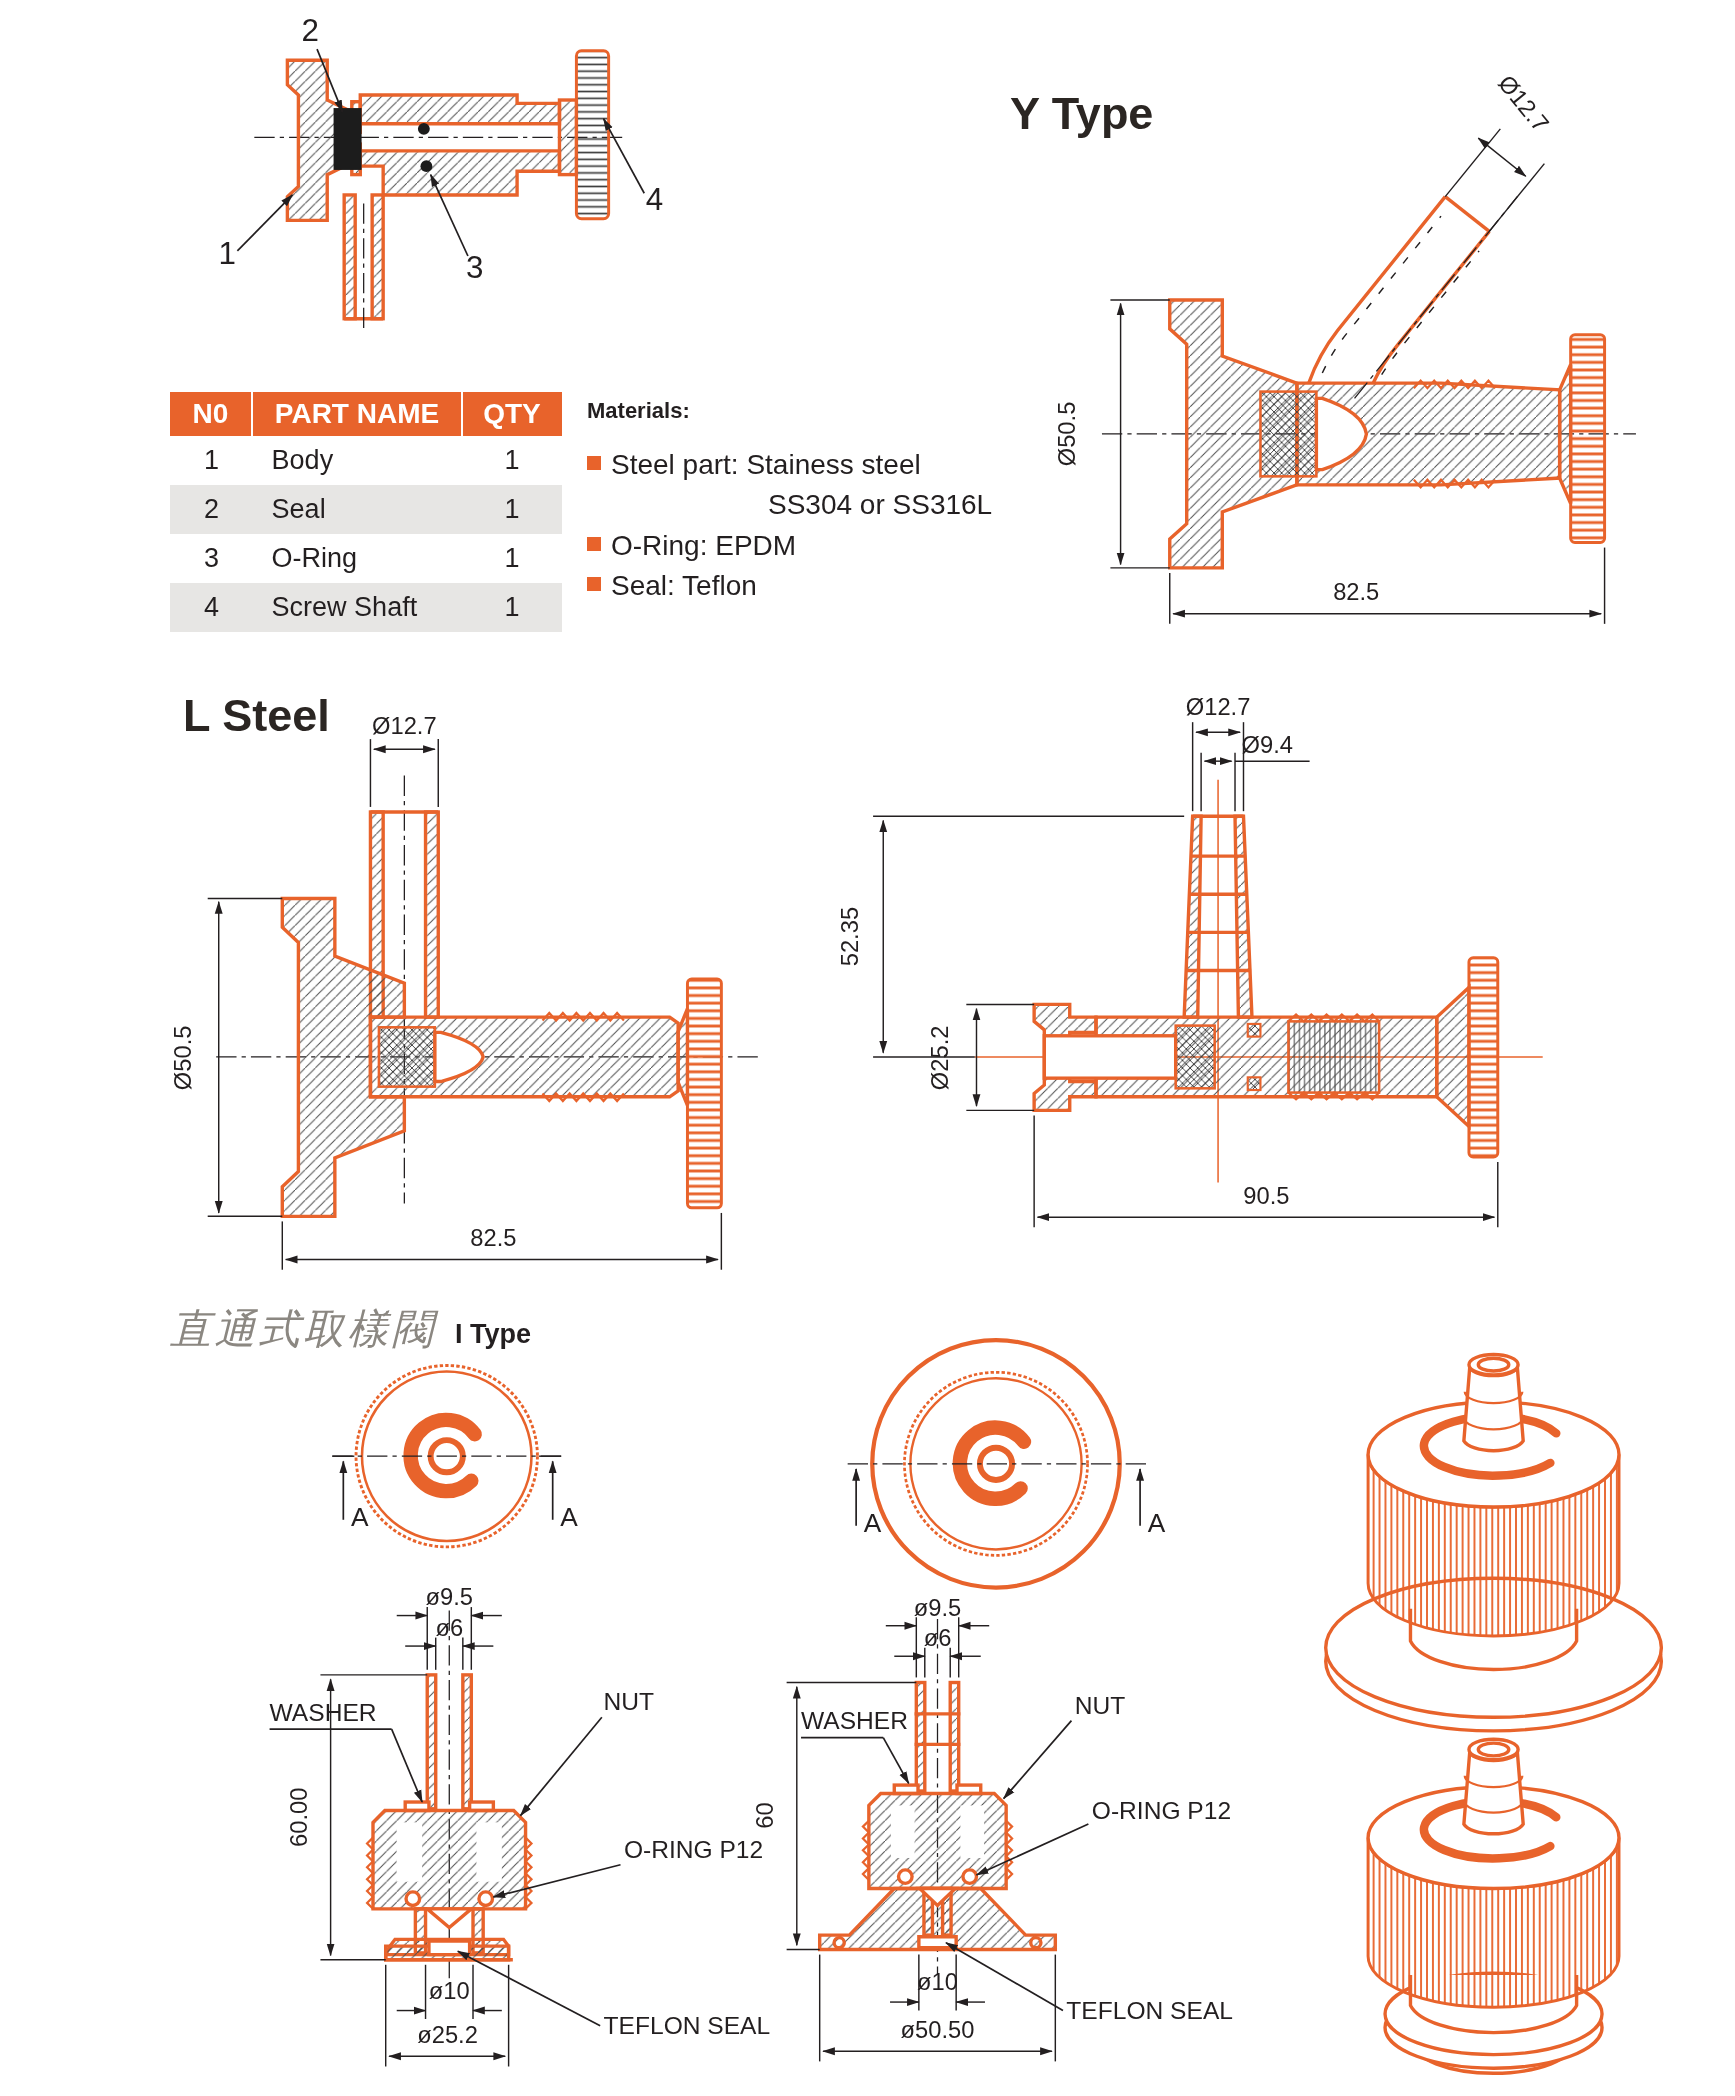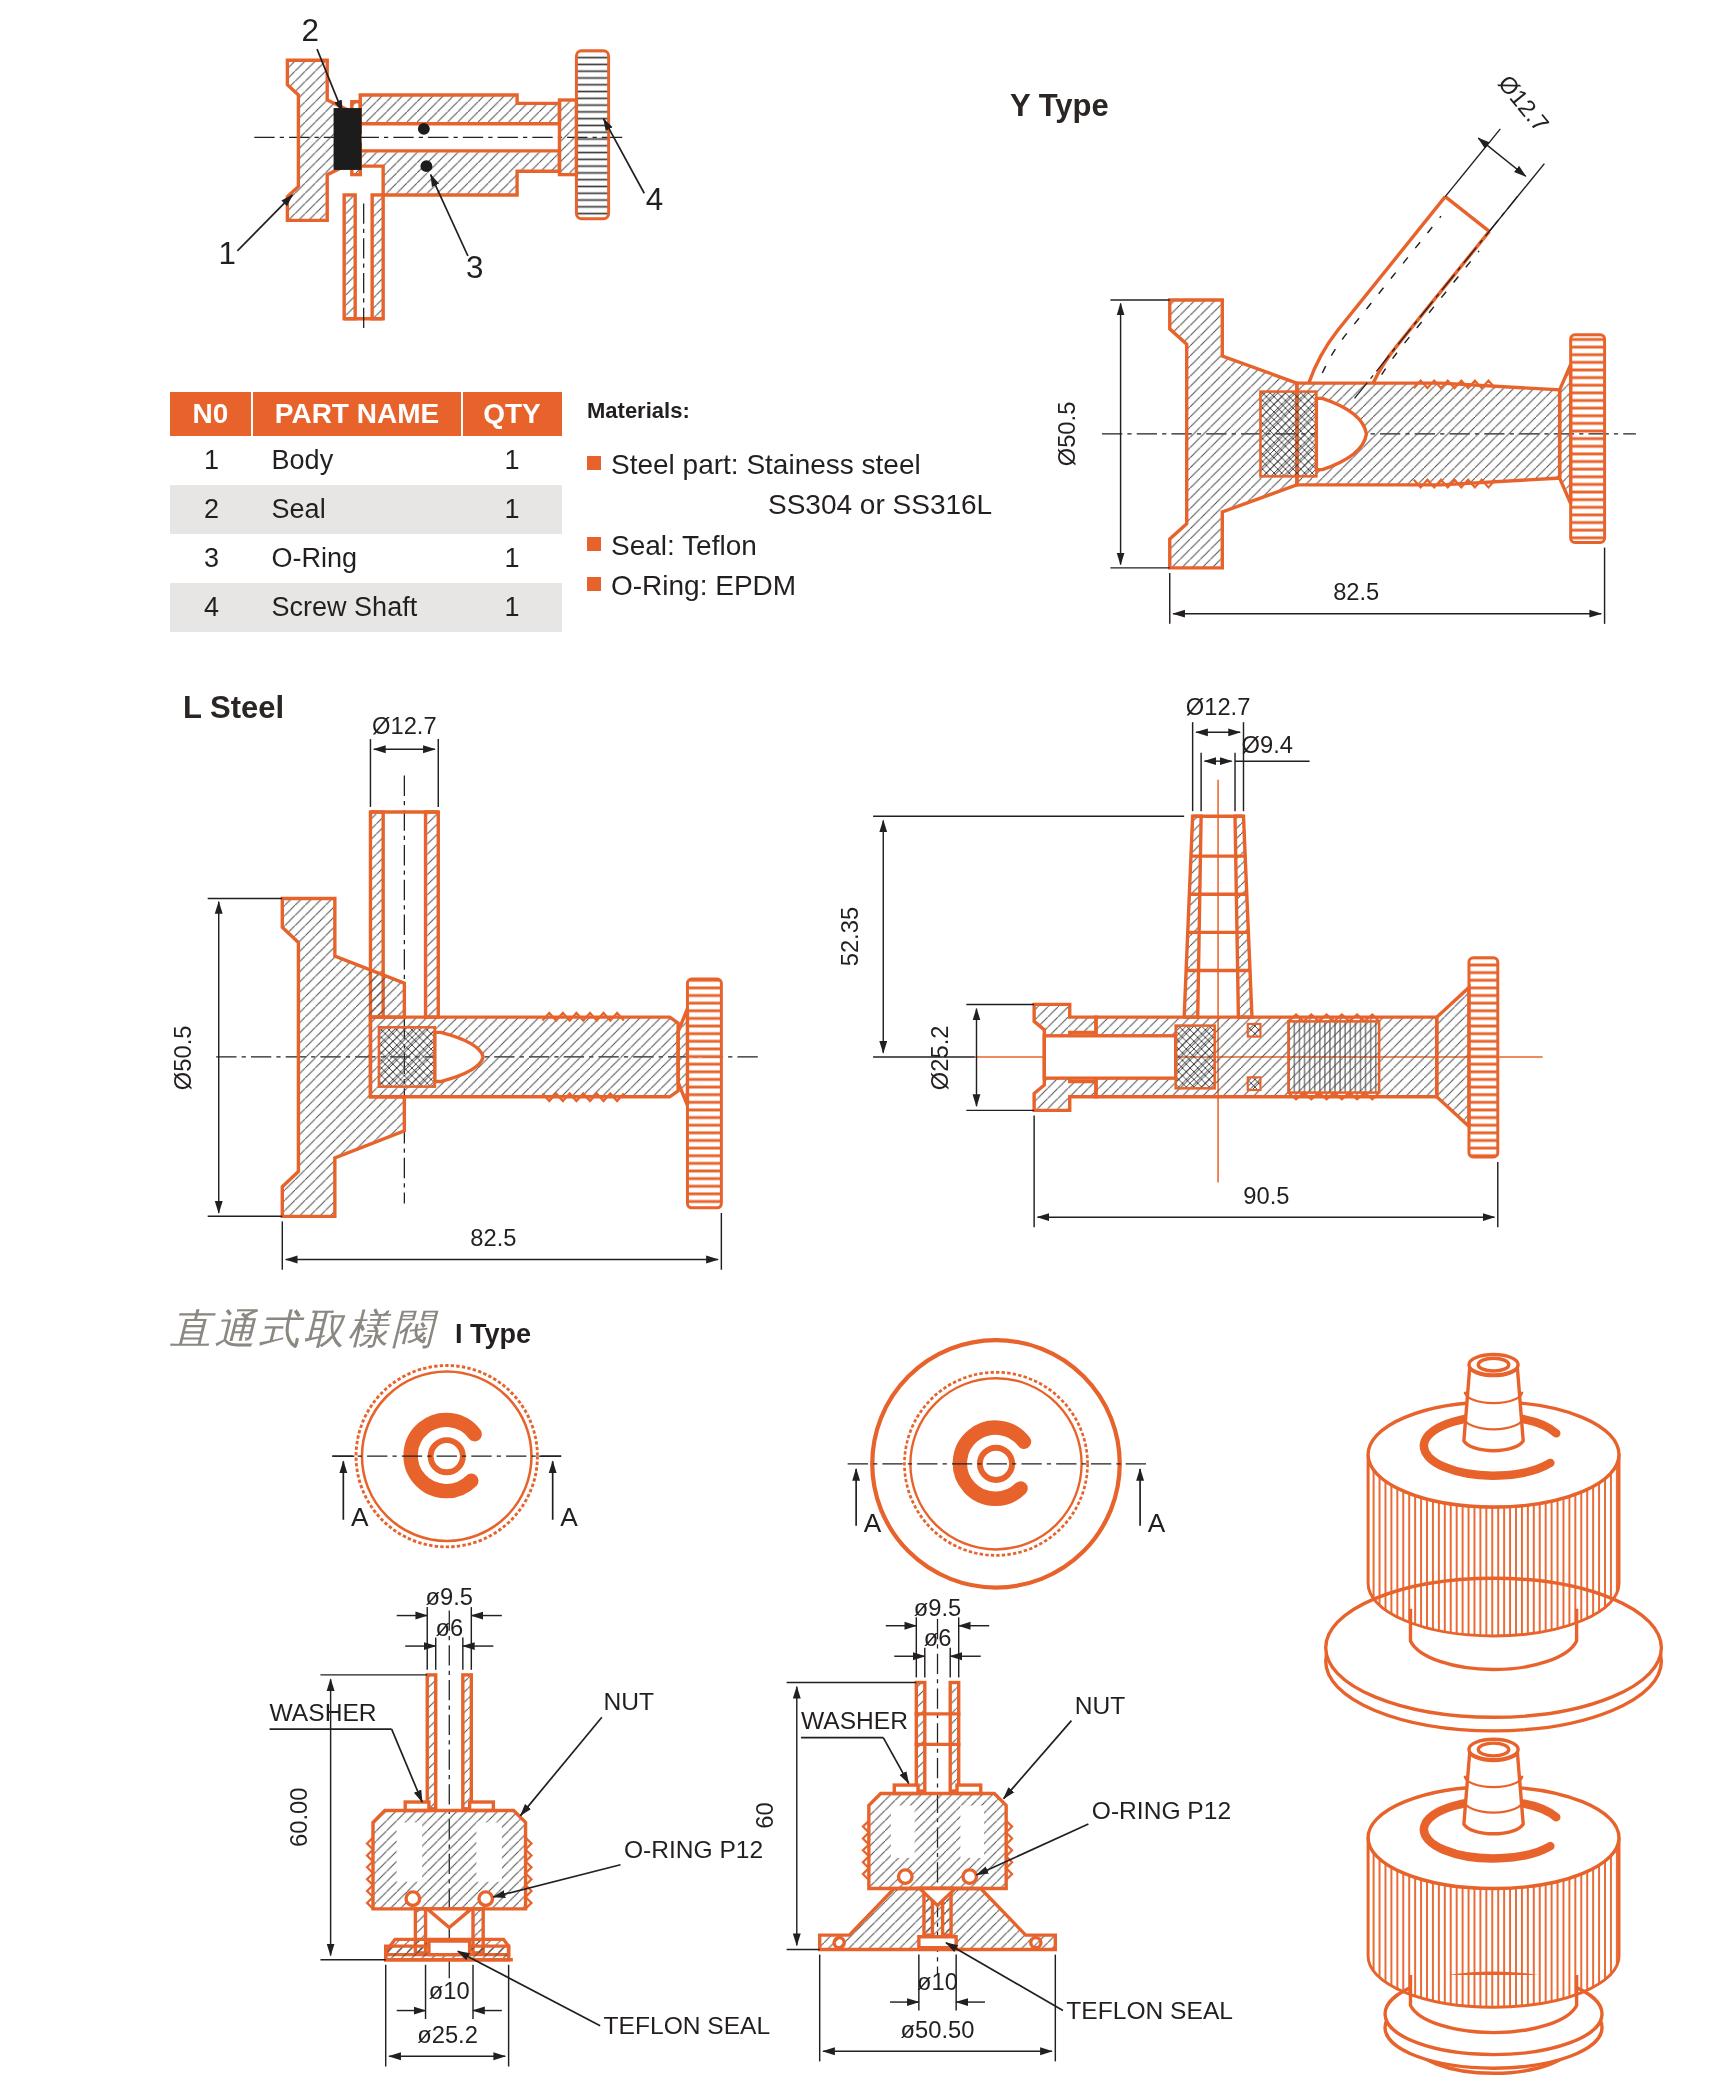--- a/index.html
+++ b/index.html
@@ -17,21 +17,21 @@
   .tbody .trow.alt{background:#E7E6E4;}
   .tbody .cell{display:flex;align-items:center;justify-content:center;}
   .tbody .cell.name{justify-content:flex-start;padding-left:18.6px;}
   
   #materials{left:587px;top:398px;width:424px;}
   #materials h2{margin:0 0 22px 0;font-size:22px;letter-spacing:0px;}
   .mitem{position:relative;padding-left:24px;font-size:28px;line-height:37px;margin-bottom:3.4px;}
   .mitem .sq{position:absolute;left:0;top:10.2px;width:13.6px;height:13.6px;background:#E8632B;}
   .mcont{padding-left:181px;font-size:28px;line-height:37px;margin-bottom:3.4px;}
   
-  .h1{font-size:31px;font-weight:bold;color:#2B2623;}
+  .h1{font-size:45px;font-weight:bold;color:#2B2623;}
   #ytitle{left:1010px;top:88px;}
   #ltitle{left:183px;top:690px;}
   #ititle{left:170px;top:1302px;font-size:41px;}
   #ititle .cn{color:#8B8781;letter-spacing:3.4px;font-weight:normal;font-style:italic;}
   #ititle .en{color:#231F20;font-weight:bold;font-size:27px;margin-left:18.6px;}
   
   .o{stroke:#E8632B;stroke-width:4;fill:none;}
   .w{stroke:#E8632B;stroke-width:4;fill:#ffffff;}
   .oh{stroke:#E8632B;stroke-width:4;fill:url(#hatch);}
   .xs{stroke:#E8632B;stroke-width:3;fill:url(#xhatch);}
@@ -462,25 +462,25 @@
 
 <div id="materials" class="abs">
   <h2>Materials:</h2>
   <div class="mitem">
     <span class="sq"></span>
     <span>Steel part: Stainess steel</span>
   </div>
   <div class="mcont">SS304 or SS316L</div>
   <div class="mitem">
     <span class="sq"></span>
-    <span>Seal: Teflon</span>
+    <span>O-Ring: EPDM</span>
   </div>
   <div class="mitem">
     <span class="sq"></span>
-    <span>O-Ring: EPDM</span>
+    <span>Seal: Teflon</span>
   </div>
 </div>
 
 <div id="ytitle" class="abs h1">Y Type</div>
 <div id="ltitle" class="abs h1">L Steel</div>
 <div id="ititle" class="abs">
   <span class="cn">直通式取樣閥</span><span class="en">I Type</span>
 </div>
 
 </div>

